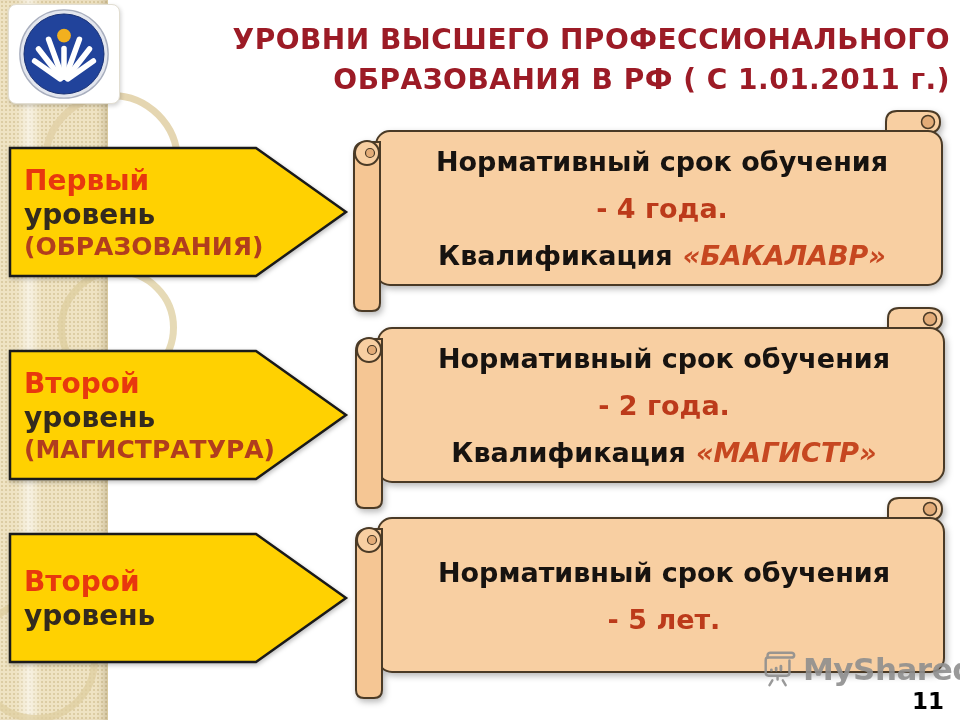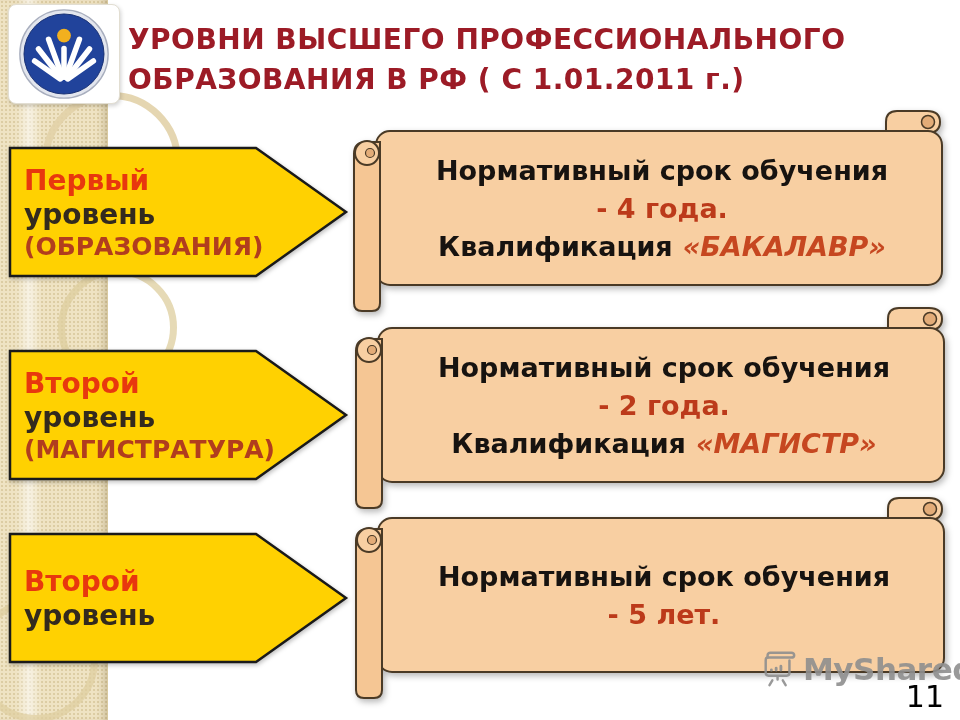--- a/index.html
+++ b/index.html
@@ -25,21 +25,21 @@
   .ring.r2{left:58px;top:268px;width:105px;height:105px;border-color:rgba(222,205,158,0.75);}
   .ring.r3{left:-26px;top:598px;width:110px;height:110px;border-color:rgba(222,205,158,0.7);}
   
   .logo-card{
     position:absolute;left:8px;top:4px;width:110px;height:98px;background:#ffffff;
     border:1px solid #e2ded2;border-radius:8px;display:flex;align-items:center;justify-content:center;
     box-shadow:1px 2px 4px rgba(0,0,0,0.18);
   }
   
   .title{
-    position:absolute;left:128px;top:20px;width:822px;text-align:left;
+    position:absolute;left:128px;top:20px;width:822px;text-align:right;
     font-weight:bold;font-size:28px;line-height:1.42;color:#9c1b26;letter-spacing:0.5px;
   }
   
   .arrow{position:absolute;left:8px;width:342px;height:132px;padding-left:25px;}
   .arrow svg{position:absolute;left:0;top:0;filter:drop-shadow(1px 2px 2px rgba(0,0,0,0.25));}
   .arrow-text{
     position:absolute;left:16px;top:0;height:132px;width:250px;
     display:flex;flex-direction:column;justify-content:center;gap:1px;
   }
   .arrow-text .al1{font-size:28px;font-weight:bold;color:#e8370e;}
@@ -50,32 +50,32 @@
   .arrow.a3{top:532px;}
   
   .scroll{position:absolute;width:600px;height:212px;}
   .scroll svg.shape{position:absolute;left:0;top:0;filter:drop-shadow(2px 3px 3px rgba(0,0,0,0.28));}
   .scroll.s1{left:350px;top:106px;}
   .scroll.s2{left:352px;top:303px;}
   .scroll.s3{left:352px;top:493px;}
   .scroll-text{
     position:absolute;left:42px;top:28px;width:540px;height:150px;
     display:flex;flex-direction:column;justify-content:center;text-align:center;
-    font-size:27px;font-weight:bold;line-height:1.4;color:#171310;
+    font-size:27px;font-weight:bold;line-height:1.4;color:#171310;gap:9px;
   }
   .scroll-text .duration{color:#bc3a1a;}
   .scroll-text .qual-value{color:#c64720;font-style:italic;margin-left:10px;}
   
   .watermark{
     position:absolute;left:760px;top:650px;display:flex;align-items:center;gap:5px;
     color:#8f8f8f;opacity:0.9;z-index:5;
   }
   .watermark .wm-text{font-size:31px;font-weight:bold;letter-spacing:-0.5px;}
   .page-number{
-    position:absolute;right:16px;bottom:6px;font-size:30px;font-weight:normal;color:#000000;z-index:6;text-align:right;
+    position:absolute;right:16px;bottom:6px;font-size:23px;font-weight:bold;color:#000000;z-index:6;text-align:right;
   }
 </style>
 </head>
 <body>
 
 <div id="slide">
 
   <svg width="0" height="0" style="position:absolute" aria-hidden="true">
     <defs>
       <g id="scroll-shape">

